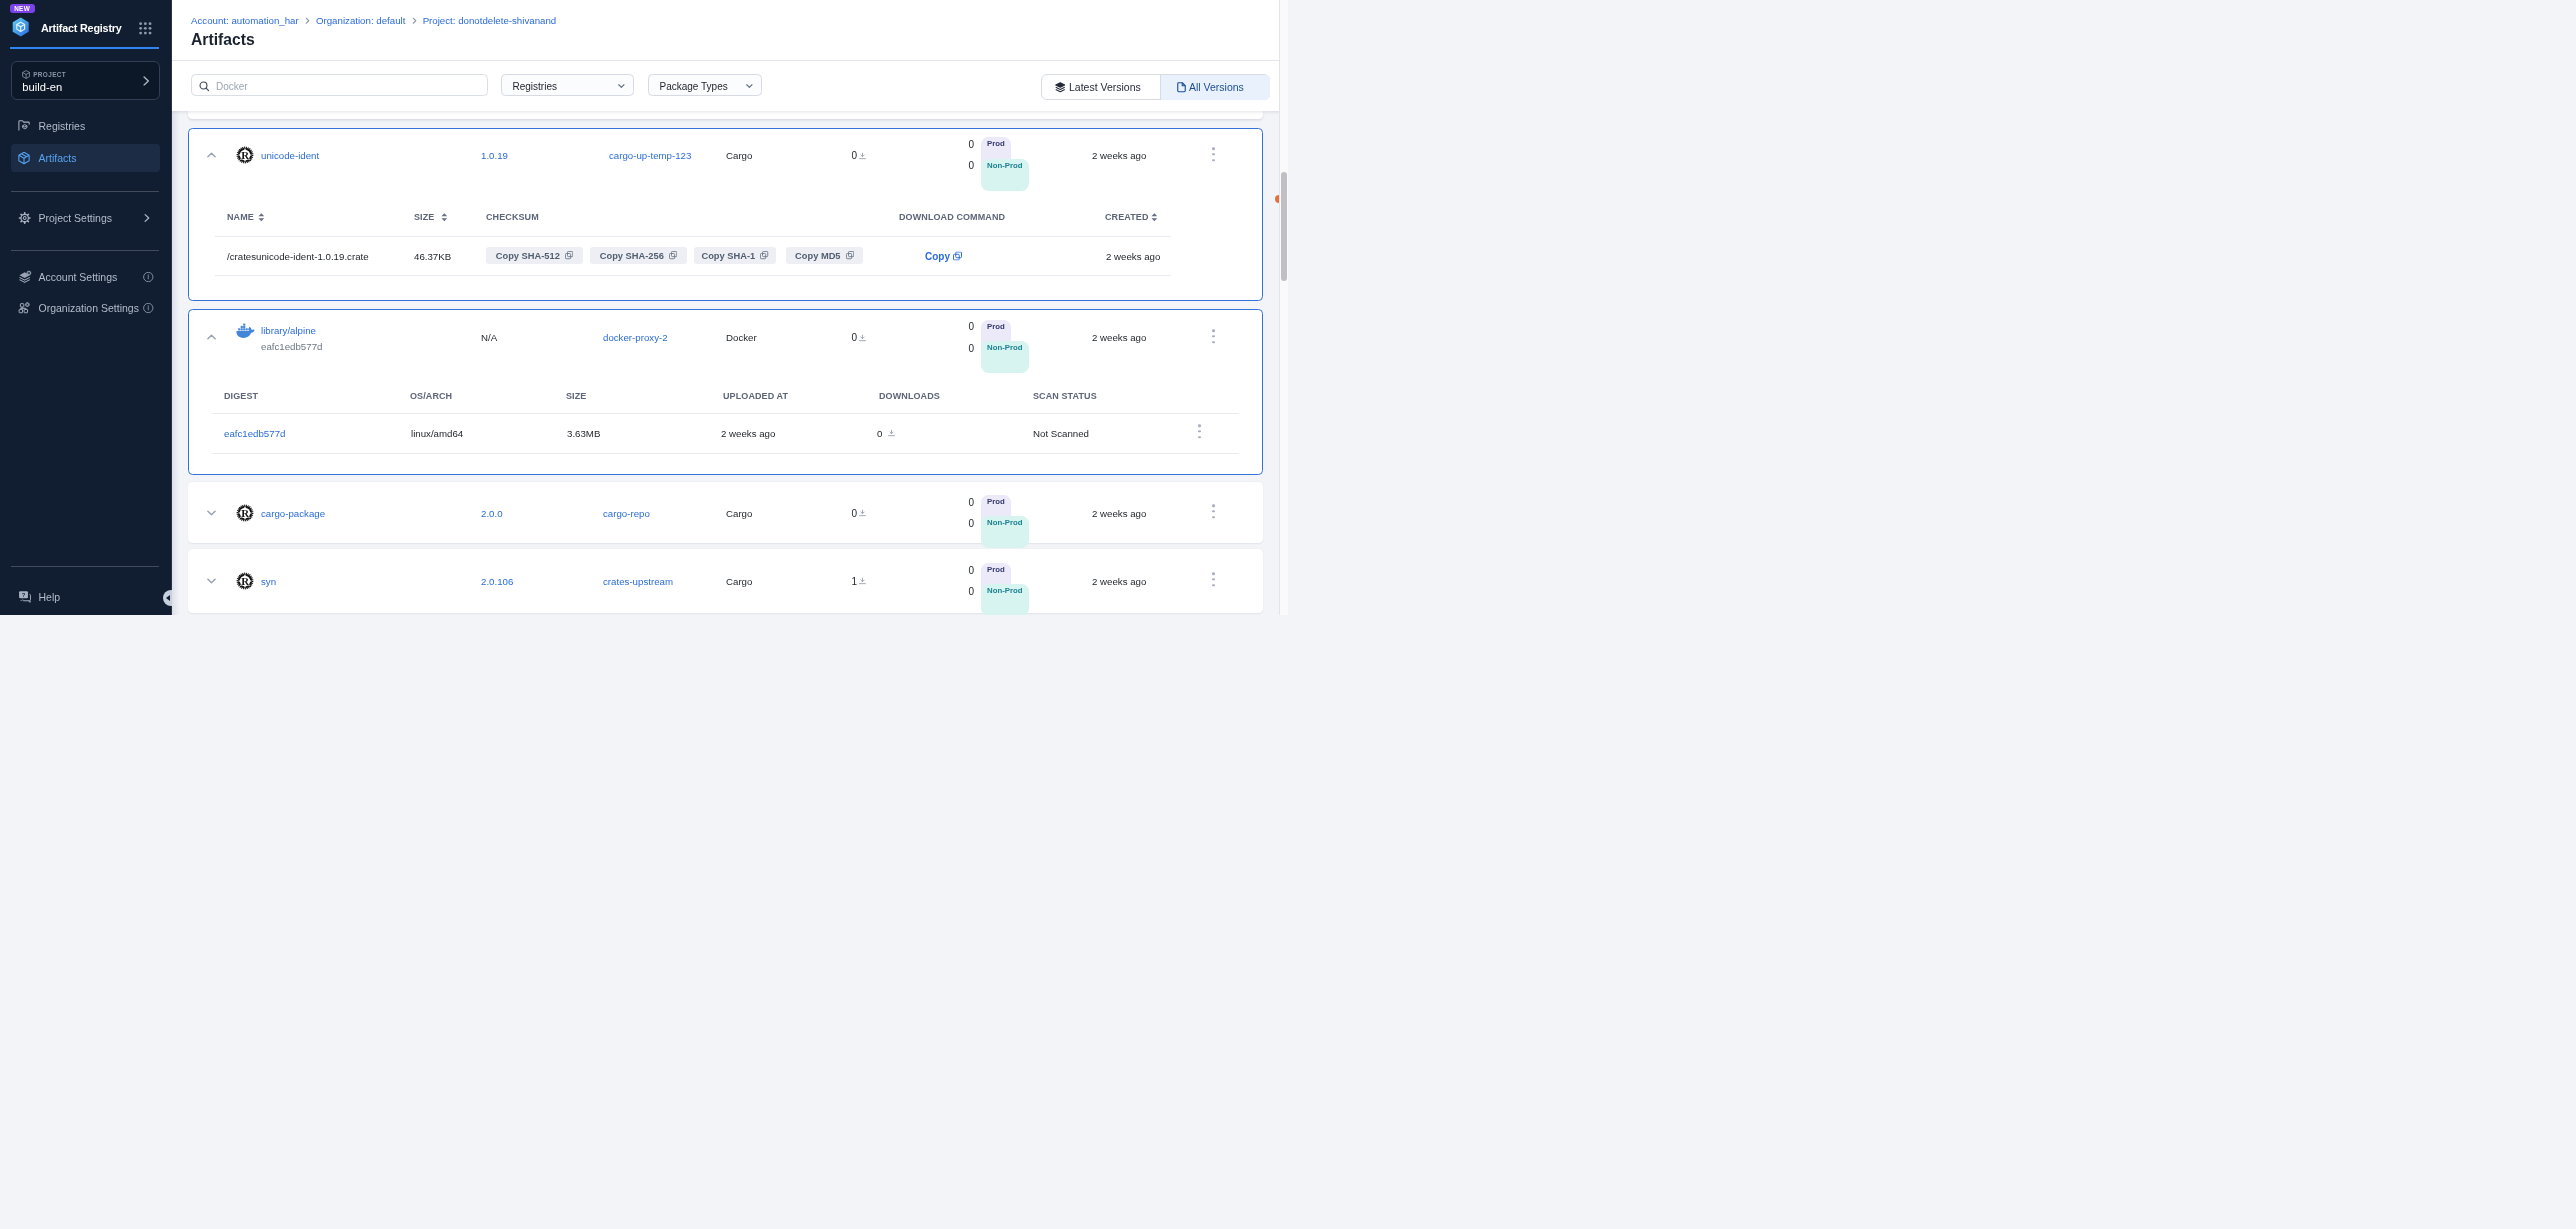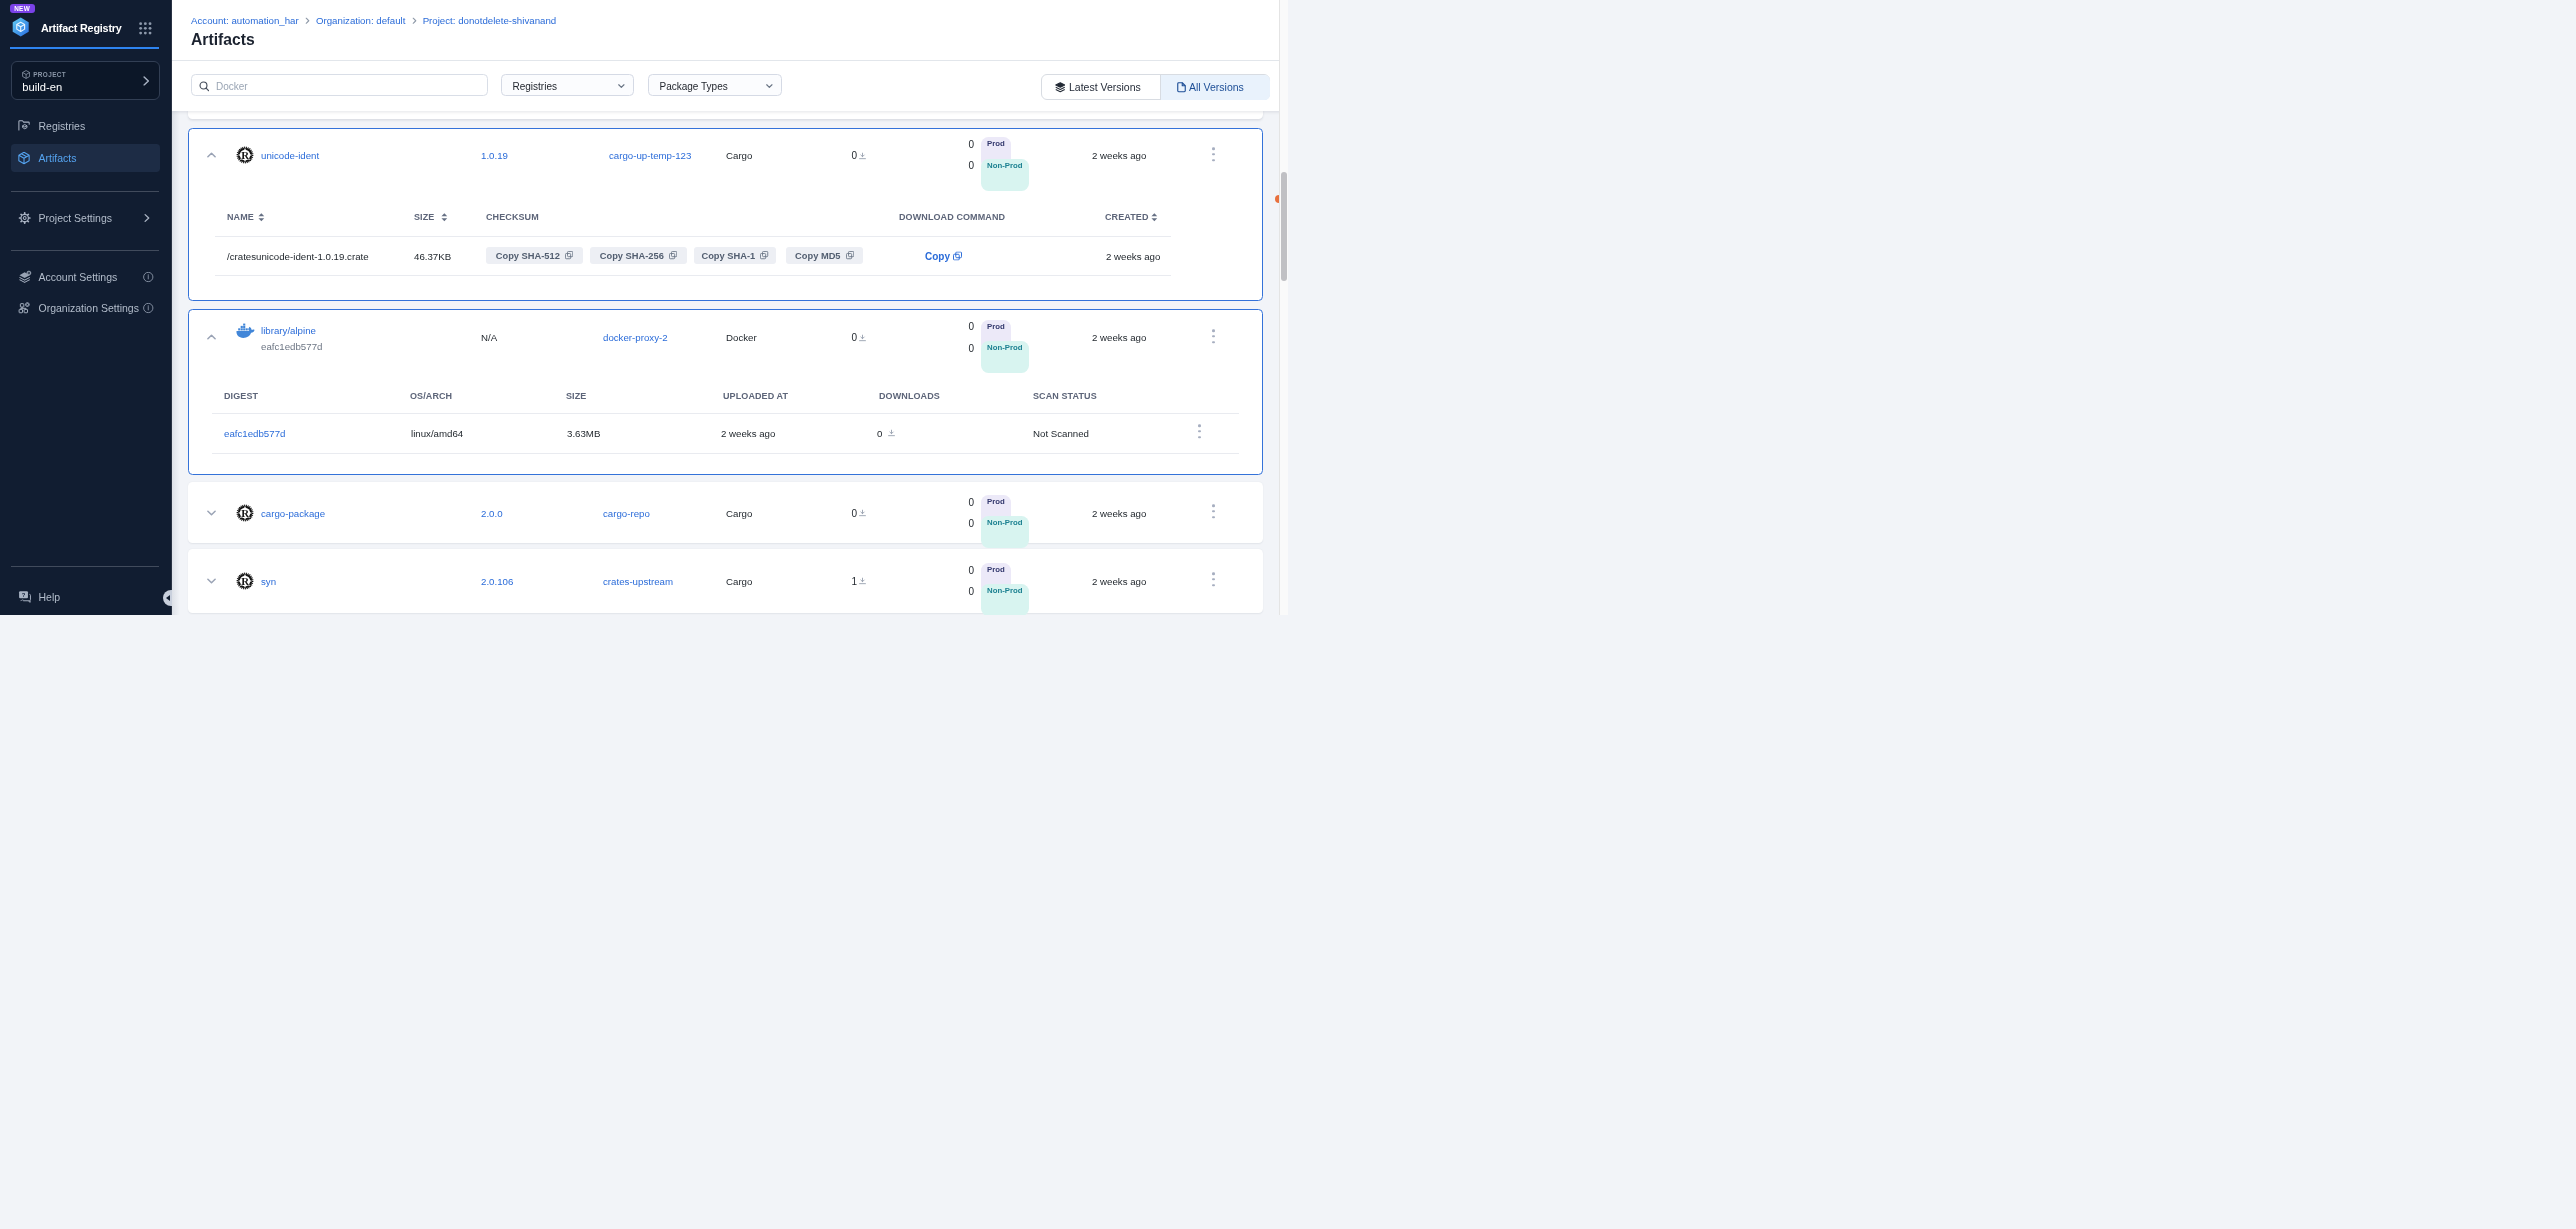--- a/index.html
+++ b/index.html
@@ -229,21 +229,21 @@
         <path d="M9.5 9.5 L13 13"></path>
       </svg>
     <span class="ph">Docker</span>
   </div>
   <div class="selbox" style="left:329px; width:133px;">
     <span class="lbl">Registries</span>
     <svg width="6.7" height="4.5" viewBox="0 0 9 6" fill="none" stroke="#697484" stroke-width="1.6" stroke-linecap="round" stroke-linejoin="round">
         <path d="M1 1 L4.5 4.5 8 1"></path>
       </svg>
   </div>
-  <div class="selbox" style="left:476px; width:134px;">
+  <div class="selbox" style="left:476px; width:114px;">
     <span class="lbl">Package Types</span>
     <svg width="6.7" height="4.5" viewBox="0 0 9 6" fill="none" stroke="#697484" stroke-width="1.6" stroke-linecap="round" stroke-linejoin="round">
         <path d="M1 1 L4.5 4.5 8 1"></path>
       </svg>
   </div>
   <div class="seg">
     <div class="right"></div>
     <span class="ic1">
         <svg width="10.5" height="10.5" viewBox="0 0 14 14" fill="none" stroke="#232a35" stroke-width="1.4" stroke-linejoin="round">
       <path d="M1 4 l6-3 6 3 -6 3 Z" fill="#232a35"></path>

